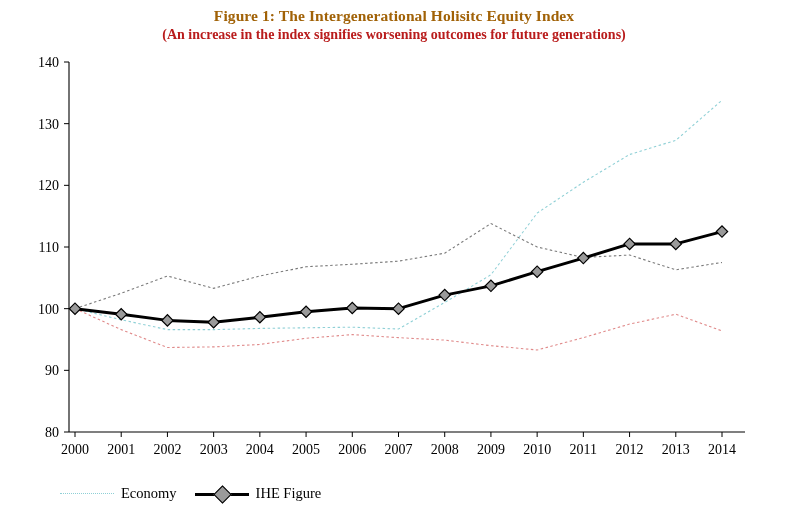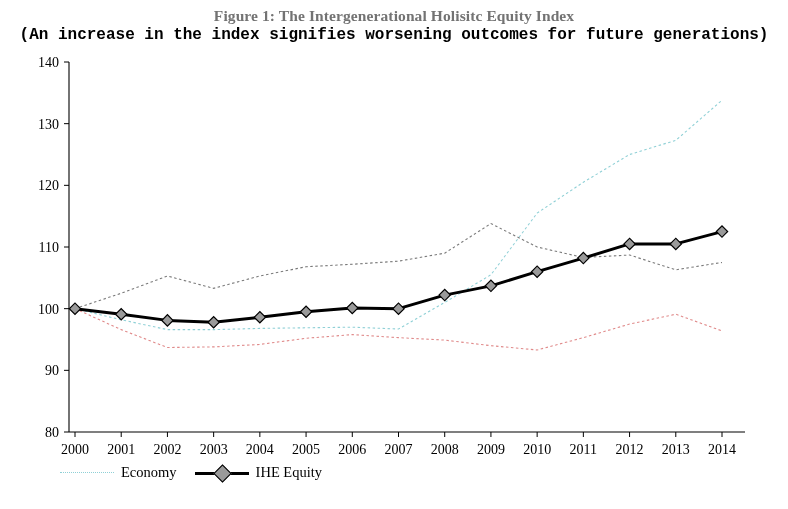--- a/index.html
+++ b/index.html
@@ -19,54 +19,54 @@
     position: absolute;
     left: 0;
     top: 6px;
     width: 788px;
     text-align: center;
   }
   #title-main {
     font-family: "Liberation Serif", serif;
     font-weight: bold;
     font-size: 15.5px;
-    color: #737373;
+    color: #a16207;
     line-height: 20px;
     letter-spacing: 0.1px;
   }
   #title-sub {
-    font-family: Liberation Mono, monospace;
+    font-family: Liberation Serif, serif;
     font-weight: bold;
-    font-size: 16px;
-    color: #000000;
+    font-size: 14px;
+    color: #b91c1c;
     line-height: 18px;
   }
   #plot-wrap {
     position: absolute;
     left: 0;
     top: 0;
     width: 788px;
     height: 509px;
   }
   svg {
     display: block;
   }
   .tick-label {
     font-family: "Liberation Serif", serif;
     font-size: 14px;
     fill: #000000;
   }
   #legend {
     position: absolute;
     left: 60px;
-    top: 464px;
+    top: 476px;
     width: 700px;
     height: 26px;
     display: flex;
-    align-items: flex-start;
+    align-items: flex-end;
   }
   .legend-item {
     display: flex;
     align-items: center;
     margin-right: 18px;
   }
   .legend-swatch {
     width: 54px;
     height: 14px;
     position: relative;
@@ -189,17 +189,17 @@
         <span class="legend-swatch">
           <span class="line" style="border-top: 1.2px dotted rgb(143, 208, 214);"></span>
         </span>
         <span class="legend-label">Economy</span>
       </div>
       <div class="legend-item">
         <span class="legend-swatch">
           <span class="line" style="border-top: 3px solid rgb(0, 0, 0);"></span>
           <span class="legend-marker"></span>
         </span>
-        <span class="legend-label">IHE Equity</span>
+        <span class="legend-label">IHE Figure</span>
       </div>
     </div>
 
 </div>
 
 </body></html>

